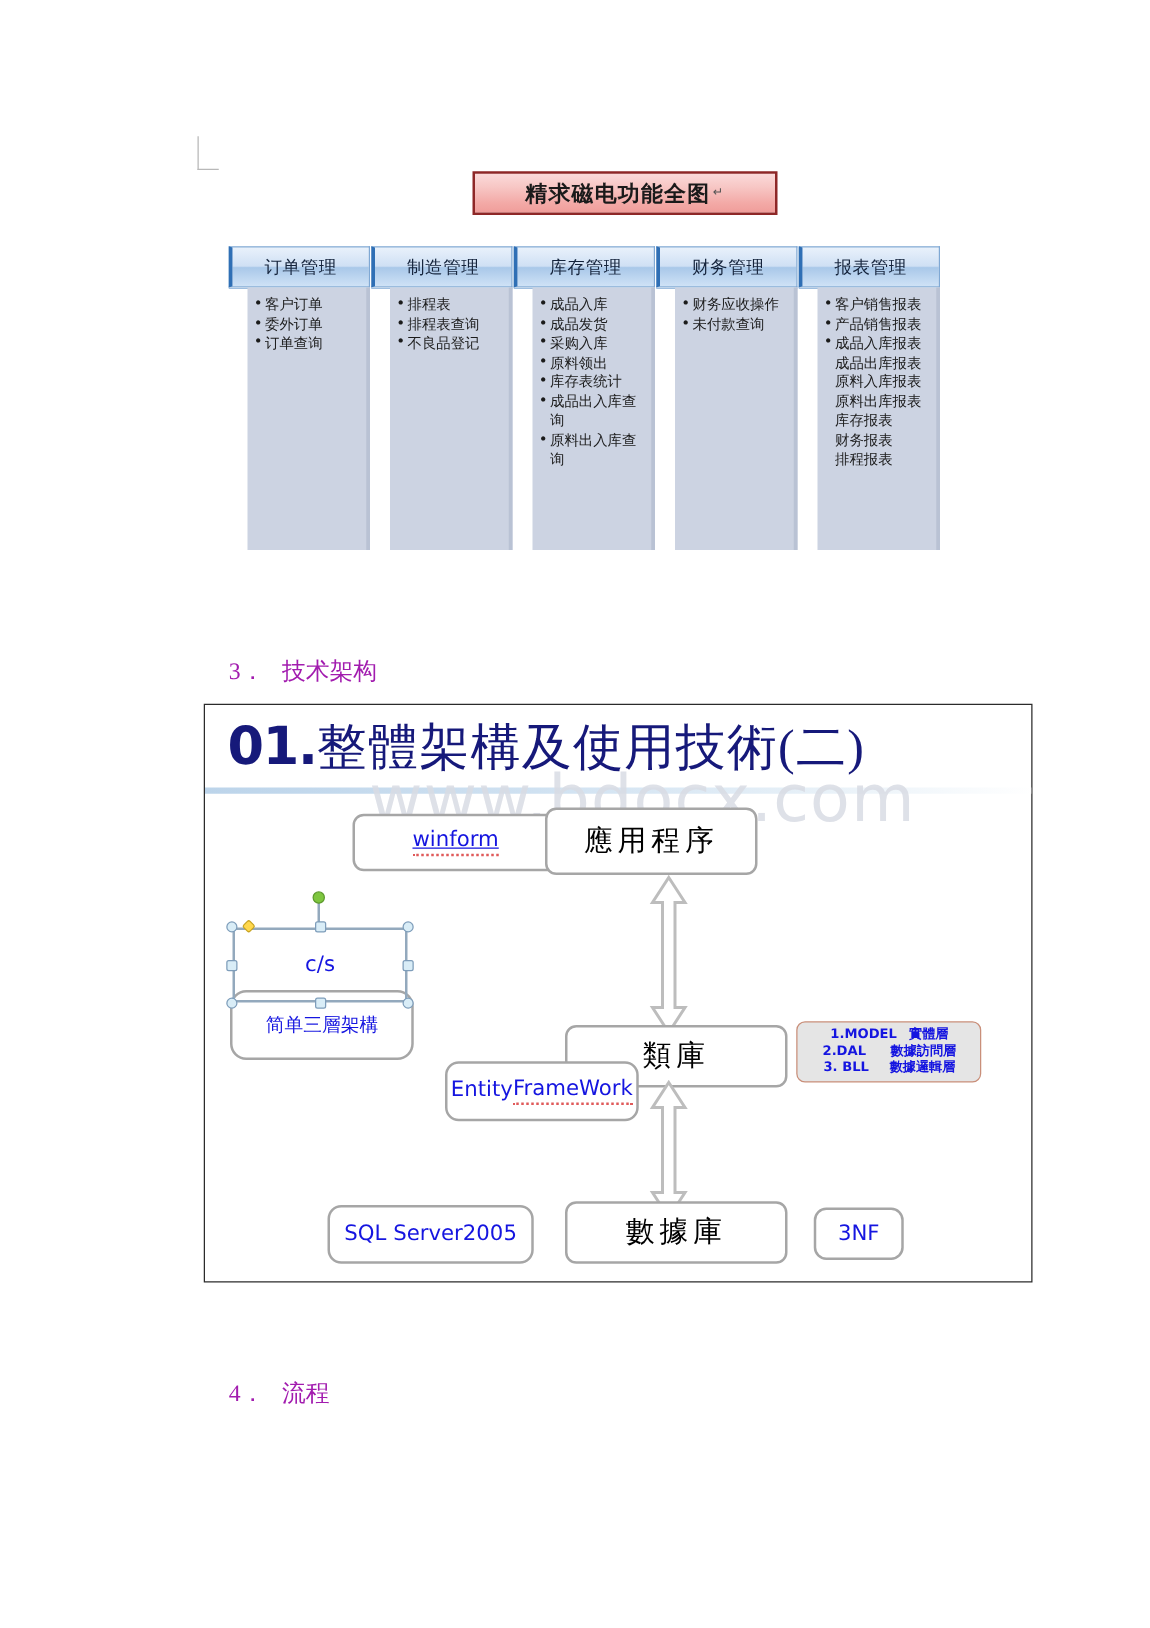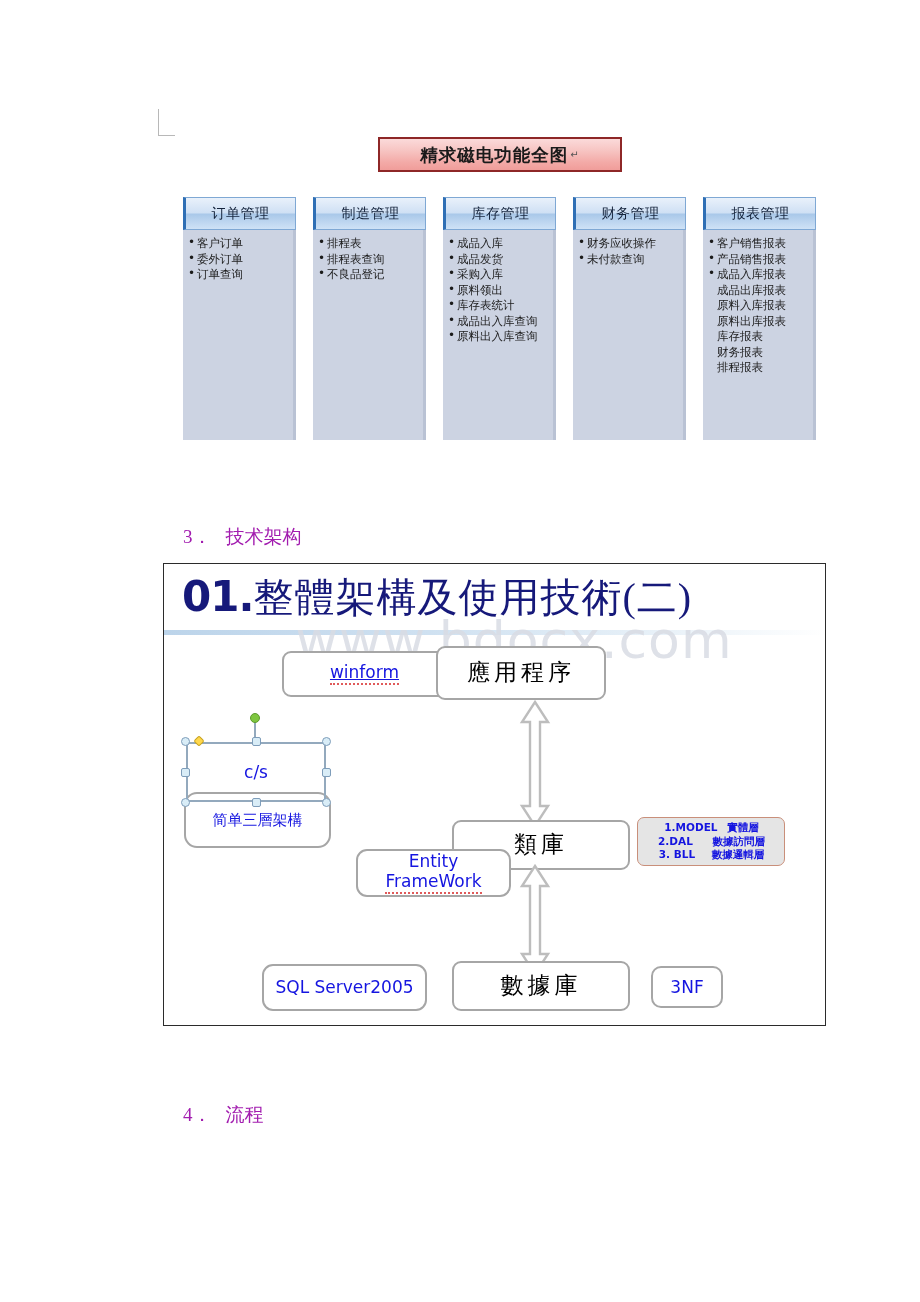--- a/index.html
+++ b/index.html
@@ -28,40 +28,40 @@
     position:absolute; left:378px; top:137px; width:244px; height:35px;
     border:2px solid #8e2727;
     background:linear-gradient(180deg,#fbdada 0%,#f7c6c4 35%,#f3aaa7 75%,#f09d9a 100%);
     box-sizing:border-box;
     display:flex; align-items:center; justify-content:center;
     font-family:"DejaVu Sans","Liberation Sans",sans-serif;
     font-weight:bold; font-size:17.5px; letter-spacing:1px; color:#1a1a1a;
   }
   .fig1-title .pilcrow{font-size:10px;color:#555;margin-left:2px;font-weight:normal;}
 
-  .cols{position:absolute; left:183px; top:197px; display:flex; gap:16px;align-items:center;}
+  .cols{position:absolute; left:183px; top:197px; display:flex; gap:0;align-items:center;}
   .col{width:113px; margin-right:0; position:relative;}
   .col + .col{margin-left:1px;}
   .col-head{
     height:33px; box-sizing:border-box;
     border:1px solid #7fa8d4;
     border-left:3px solid #2f6fb5;
     background:linear-gradient(180deg,#e9f1fb 0%,#cfe0f4 48%,#a9c8e9 52%,#cfe2f6 100%);
     display:flex; align-items:center; justify-content:center;
     font-family:"DejaVu Sans","Liberation Sans",sans-serif;
     font-size:14px; color:#14233b; letter-spacing:.5px;
     box-shadow:0 1px 0 #7fa8d4;
   }
   .col-body{
     height:210px; box-sizing:border-box;
     background:#ccd3e2;
     border-right:3px solid #b9c2d4;
     padding:6px 4px 4px 5px;
     font-family:"DejaVu Sans","Liberation Sans",sans-serif;
-    font-size:11.5px; line-height:15.5px; color:#1b1b1b;
+    font-size:11.5px; line-height:15.5px; color:#1b1b1b;margin-left:15px;
   }
   .col-body .it{display:block; padding-left:9px; position:relative; margin-bottom:0px;}
   .col-body .it.bullet::before{
     content:"•"; position:absolute; left:0px; top:-1px; font-size:12px;
   }
   .col-body .it.nb{padding-left:9px;}
 
   
   .h-sec{
     position:absolute; left:183px; font-size:19px;
@@ -274,21 +274,21 @@
       <div class="hnd" style="left:136px; top:26px;"></div>
       <div class="hnd rnd" style="left:-5px; top:56px;"></div>
       <div class="hnd" style="left:66px; top:56px;"></div>
       <div class="hnd rnd" style="left:136px; top:56px;"></div>
     </div>
 
     <div class="bx cjk" style="left:288px; top:256px; width:178px; height:50px;">
       <span>類庫</span>
     </div>
 
-    <div class="bx blue" style="left:192px; top:285px; width:155px; height:48px; border-radius:11px; flex-direction:column; line-height:1.15;">
+    <div class="bx blue" style="left:192px; top:285px; width:155px; height:48px; border-radius:11px; flex-direction:row; line-height:1.15;">
       <span>Entity</span>
       <span class="squiggle">FrameWork</span>
     </div>
 
     <div class="note" style="left:473px; top:253px; width:148px;">
       <div>
         <span>1.MODEL</span>
         <span class="cn" style="margin-left:6px;">實體層</span>
       </div>
       <div>

